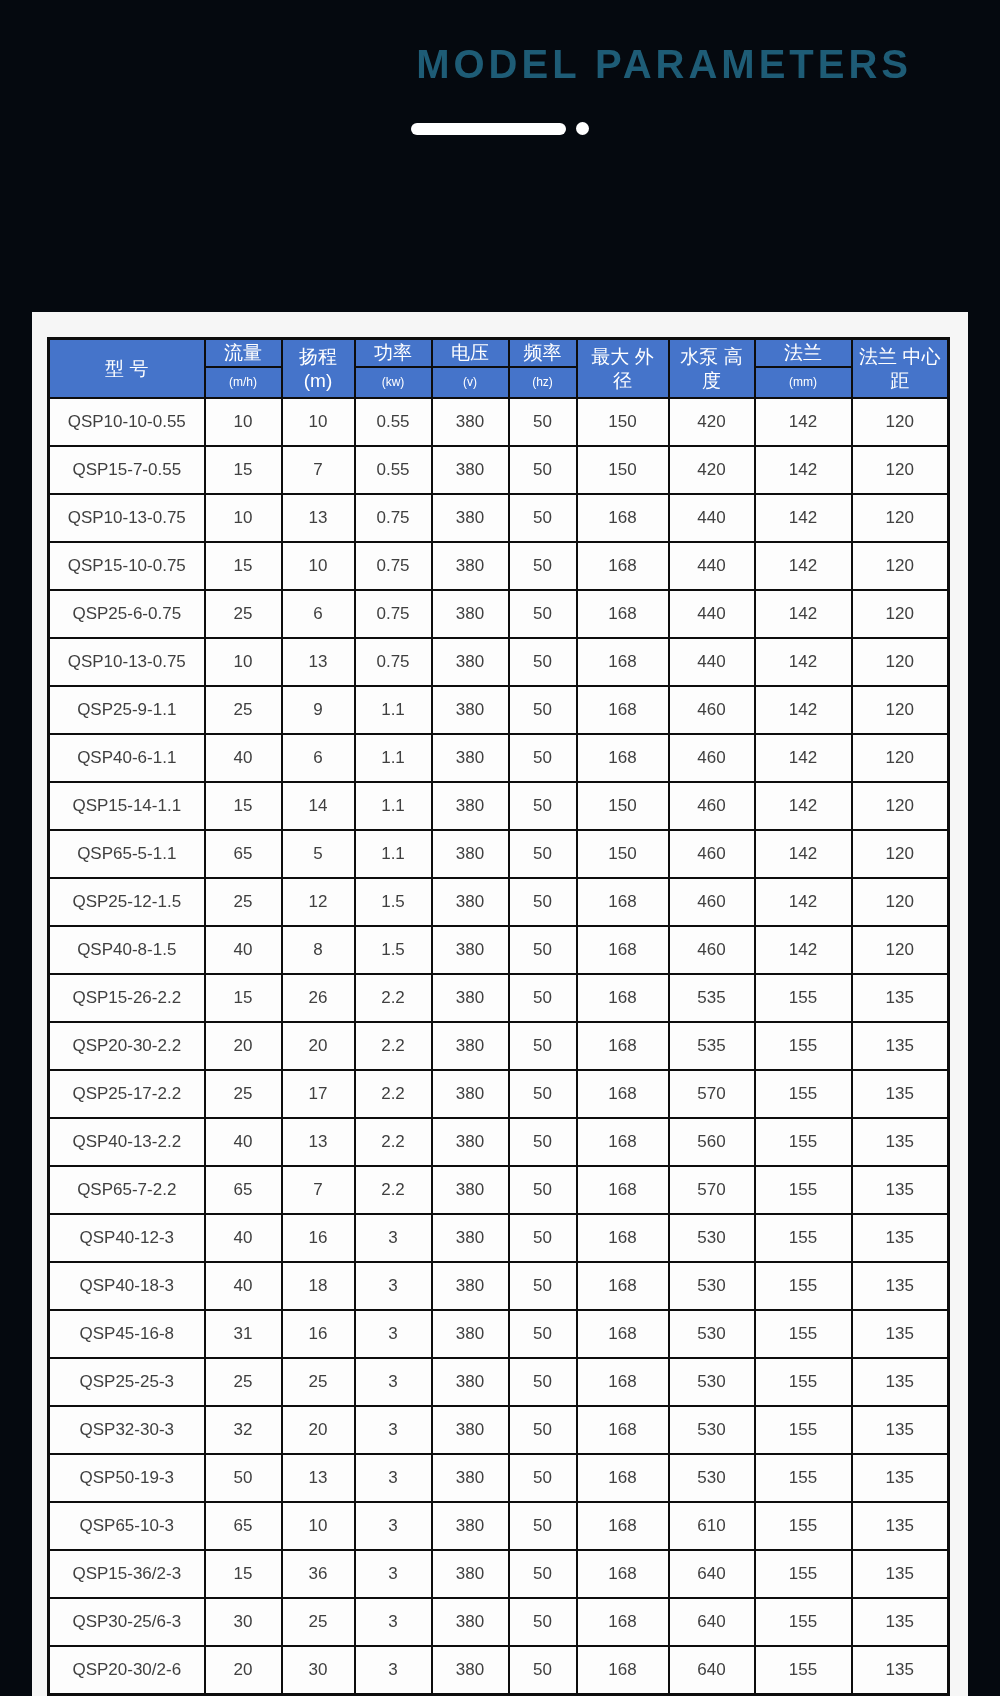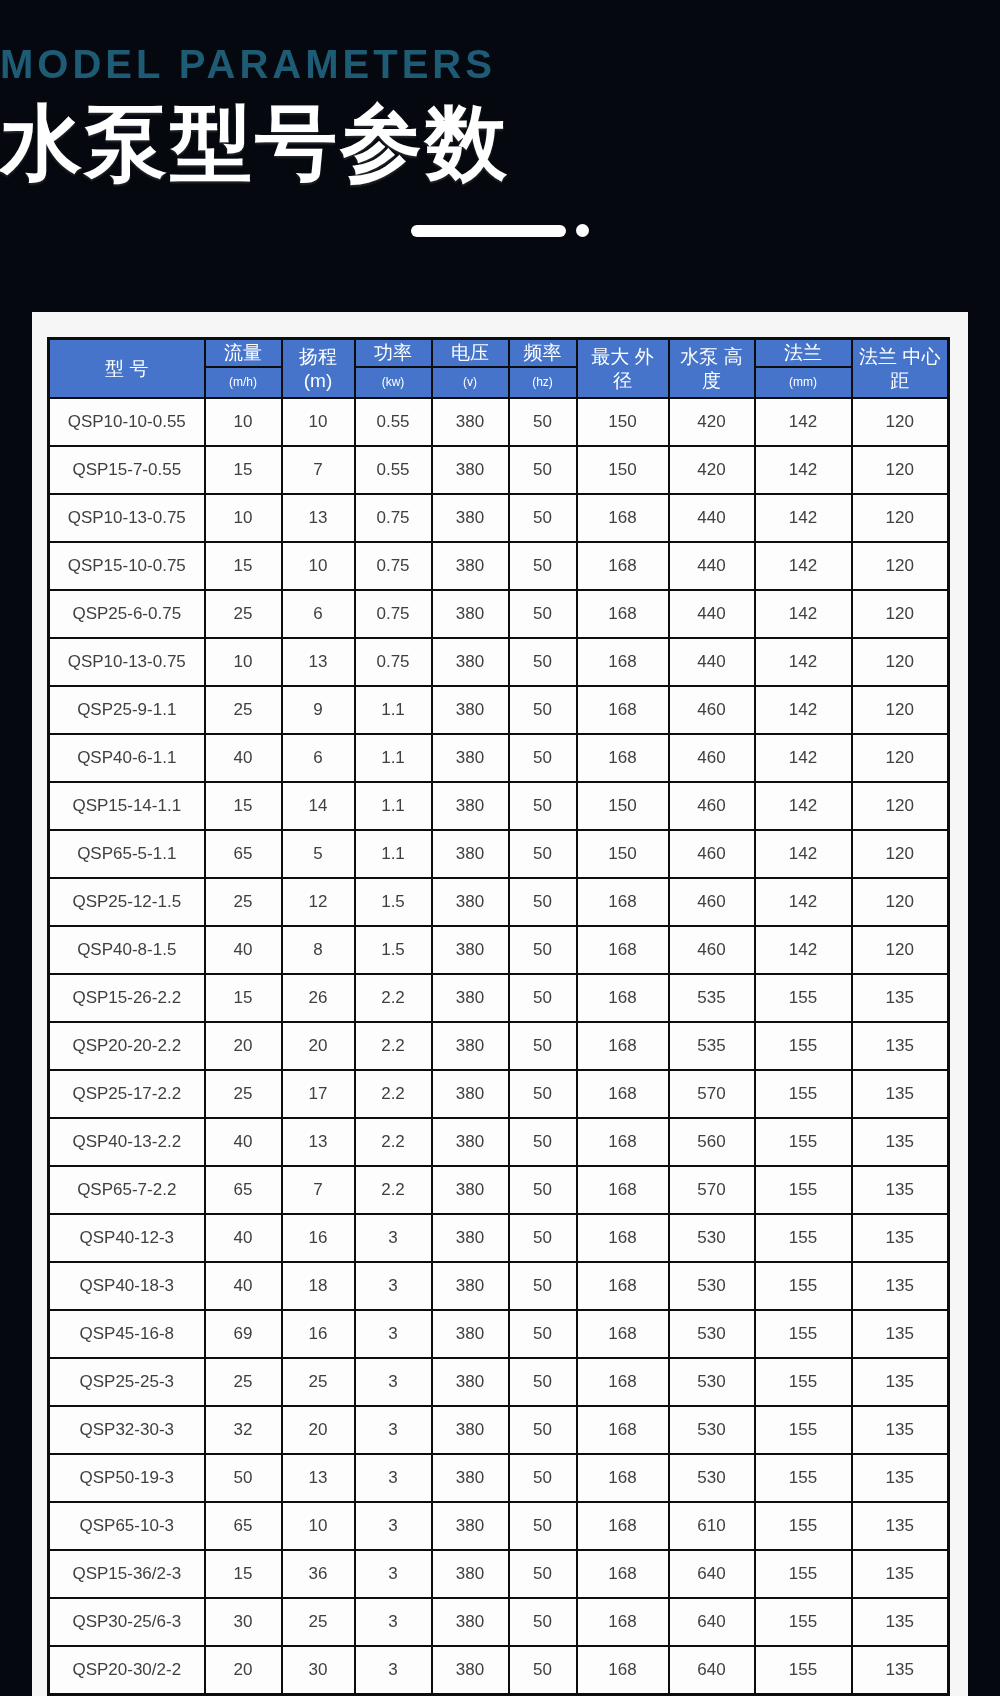--- a/index.html
+++ b/index.html
@@ -2,21 +2,21 @@
 <html><head>
 <meta charset="utf-8">
 <style>
   html,body{margin:0;padding:0}
   body{
     width:1000px;height:1696px;overflow:hidden;position:relative;
     background:#05090f;
     font-family:"Liberation Sans","DejaVu Sans",sans-serif;
   }
   
-  .hero{width:912px;text-align:left}
+  .hero{width:912px;text-align:right}
   .eyebrow{
     margin-top:44px;line-height:1;
     font-size:40px;font-weight:bold;letter-spacing:4px;
     color:#1e5c76;
   }
   .big-title{
     margin-top:16px;line-height:1.05;
     font-size:82px;font-weight:900;letter-spacing:3px;
     color:#ffffff;
     text-shadow:0 2px 2px rgba(110,110,110,0.28);
@@ -55,21 +55,20 @@
     height:46px;background:#fdfdfd;
     color:#404040;font-size:17px;
   }
   .two-line{line-height:1.3;font-size:19px}
 </style>
 </head>
 <body>
 
 <div class="hero">
   <div class="eyebrow">MODEL PARAMETERS</div>
-  <div class="big-title">水泵型号参数</div>
 </div>
 <div class="divider">
   <div class="divider-line"></div>
   <div class="divider-dot"></div>
 </div>
 
 <div class="panel">
   <table class="params">
     <colgroup>
       <col style="width:156px">
@@ -267,21 +266,21 @@
           <td>26</td>
           <td>2.2</td>
           <td>380</td>
           <td>50</td>
           <td>168</td>
           <td>535</td>
           <td>155</td>
           <td>135</td>
         </tr>
         <tr>
-          <td>QSP20-20-2.2</td>
+          <td>QSP20-30-2.2</td>
           <td>20</td>
           <td>20</td>
           <td>2.2</td>
           <td>380</td>
           <td>50</td>
           <td>168</td>
           <td>535</td>
           <td>155</td>
           <td>135</td>
         </tr>
@@ -340,21 +339,21 @@
           <td>3</td>
           <td>380</td>
           <td>50</td>
           <td>168</td>
           <td>530</td>
           <td>155</td>
           <td>135</td>
         </tr>
         <tr>
           <td>QSP45-16-8</td>
-          <td>69</td>
+          <td>31</td>
           <td>16</td>
           <td>3</td>
           <td>380</td>
           <td>50</td>
           <td>168</td>
           <td>530</td>
           <td>155</td>
           <td>135</td>
         </tr>
         <tr>
@@ -423,21 +422,21 @@
           <td>25</td>
           <td>3</td>
           <td>380</td>
           <td>50</td>
           <td>168</td>
           <td>640</td>
           <td>155</td>
           <td>135</td>
         </tr>
         <tr>
-          <td>QSP20-30/2-2</td>
+          <td>QSP20-30/2-6</td>
           <td>20</td>
           <td>30</td>
           <td>3</td>
           <td>380</td>
           <td>50</td>
           <td>168</td>
           <td>640</td>
           <td>155</td>
           <td>135</td>
         </tr>

